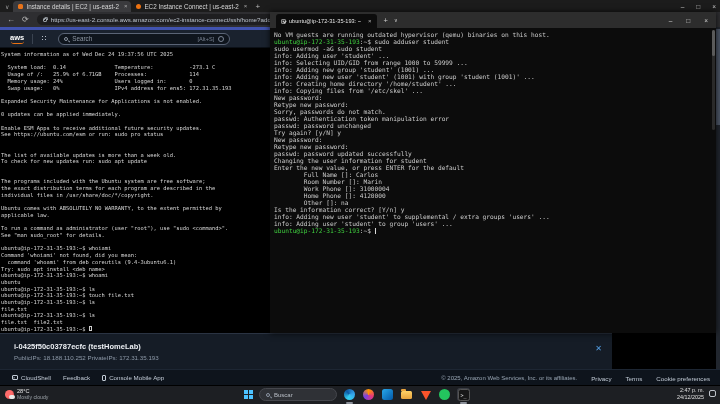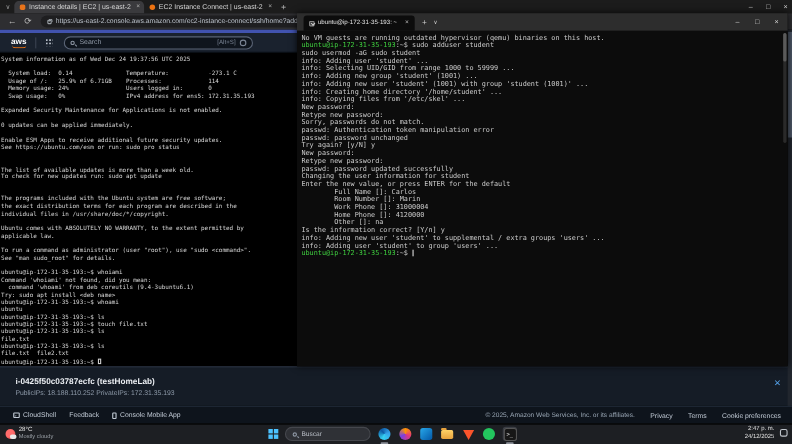--- a/index.html
+++ b/index.html
@@ -54,21 +54,21 @@
   .fbody .tline { font-size:6.2px; line-height:7px; color:#cccccc; }
   .prompt { color:#3fcf3f; }
   .cur-hollow { display:inline-block; width:3.2px; height:5px; border:0.8px solid #cfcfcf; vertical-align:-0.5px; }
   .cur-bar { display:inline-block; width:1.2px; height:5.5px; background:#dcdcdc; vertical-align:-0.8px; }
   .ftscroll { position:absolute; right:1px; top:18px; width:3px; height:100px; background:#2a2a2a; border-radius:2px; }
   .ftscroll .thumb { width:3px; height:26px; background:#5a5a5a; border-radius:2px; }
   .pgscroll { position:absolute; right:0; top:27px; width:4px; height:342px; background:#21262e; }
   .pgscroll .thumb { width:4px; height:96px; background:#4c5666; margin-top:2px; }
 
   
-  .instbar { position:absolute; left:0; top:333px; width:720px; height:36px; background:#151c26; border-top:1px solid #2a3342; }
+  .instbar { position:absolute; left:0; top:333px; width:612px; height:36px; background:#151c26; border-top:1px solid #2a3342; }
   .inst-title { position:absolute; left:14px; top:8px; color:#eceff3; font-size:7.5px; font-weight:bold; }
   .inst-details { position:absolute; left:14px; top:20px; color:#8d99a8; font-size:6.2px; }
   .inst-close { position:absolute; right:10px; top:10px; color:#539fe5; font-size:8px; }
   .footer { position:absolute; left:0; top:369px; width:720px; height:16px; background:#0e141c; display:flex; align-items:center; border-top:1px solid #1d2633; }
   .fitem { display:flex; align-items:center; gap:3px; color:#c2cbd6; font-size:6.2px; margin-left:12px; }
   .cs-icon { width:6px; height:5px; border:0.8px solid #c2cbd6; border-radius:1px; font-size:3.5px; color:#c2cbd6; line-height:4px; text-align:center; }
   .ph-icon { width:4px; height:6px; border:0.8px solid #c2cbd6; border-radius:1px; }
   .fright { position:absolute; right:10px; top:0; height:16px; display:flex; align-items:center; gap:14px; }
   .fcopy { color:#98a5b3; font-size:6.0px; }
   .flink { color:#c2cbd6; font-size:6.2px; }

